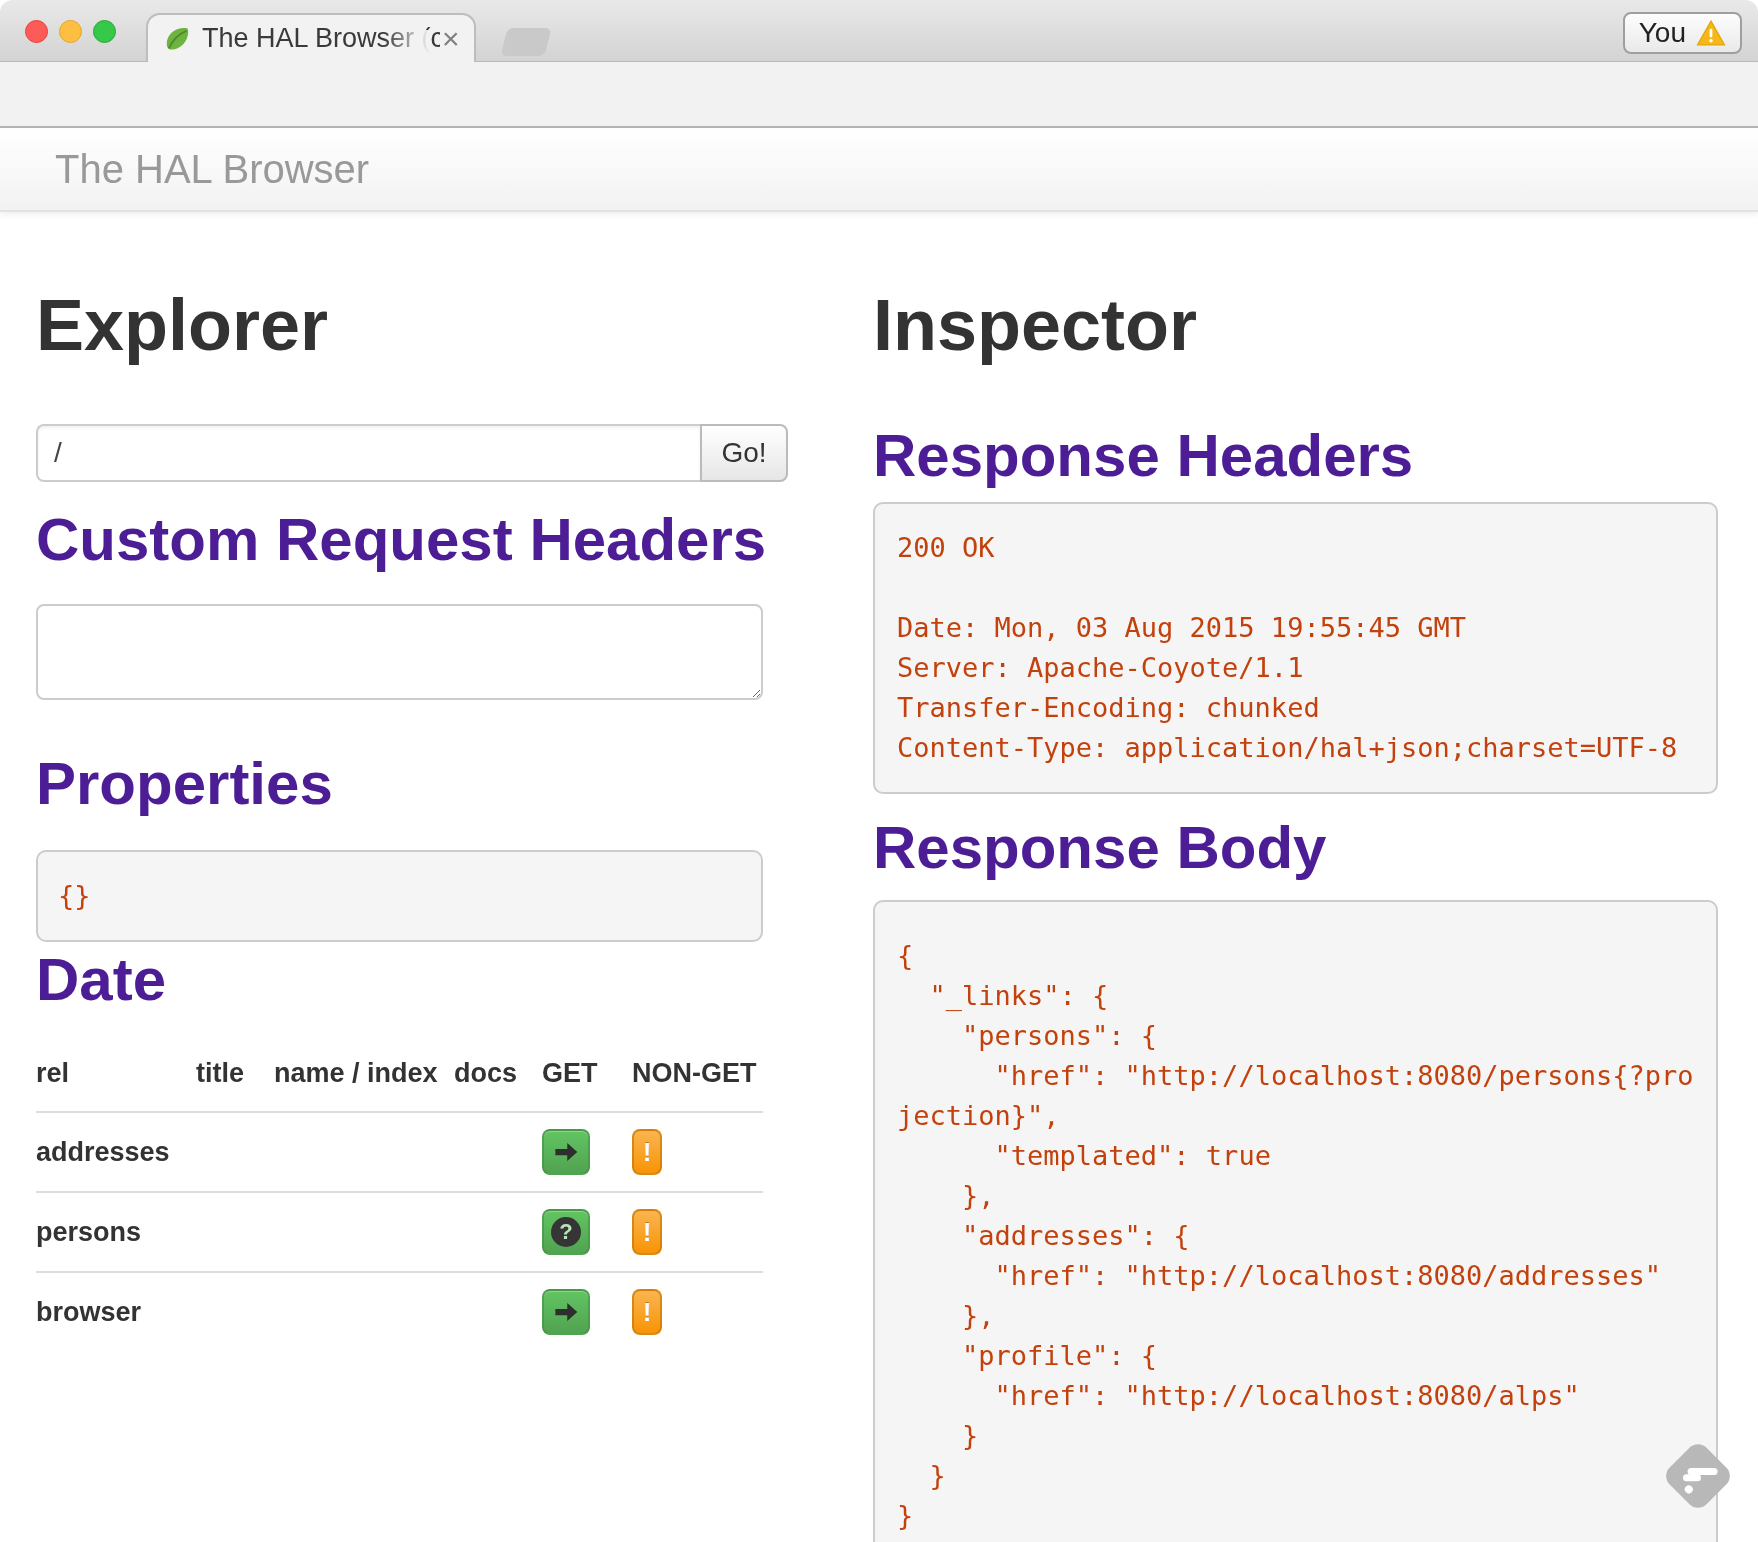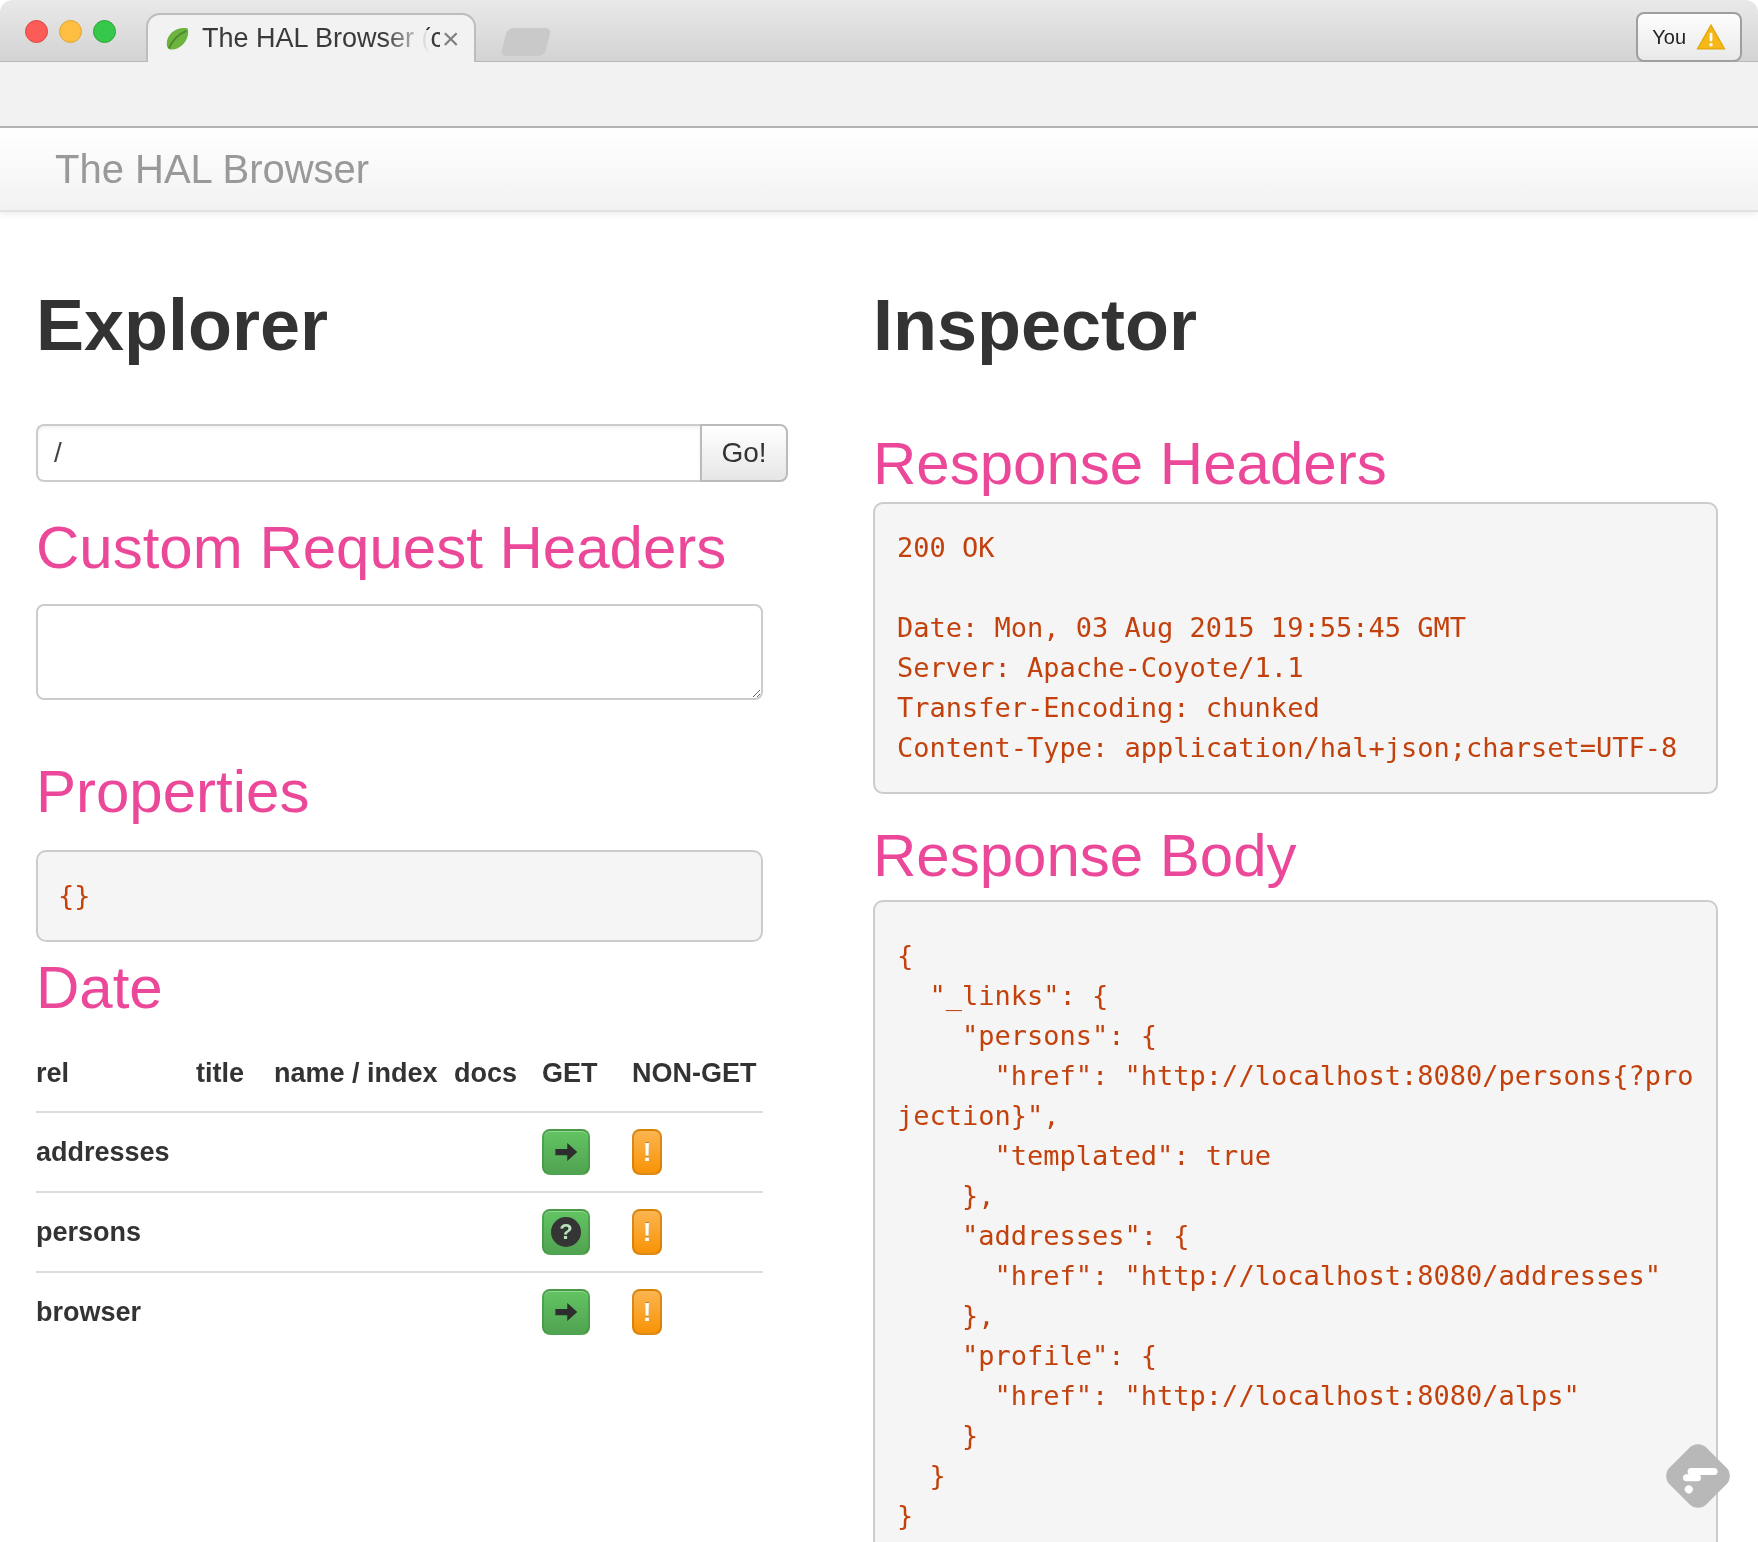--- a/index.html
+++ b/index.html
@@ -19,23 +19,23 @@
   .tab{position:absolute;left:146px;top:13px;width:330px;height:49px;background:#f2f2f2;
        border:2px solid #bdbdbd;border-bottom:none;border-radius:14px 14px 0 0;
        display:flex;align-items:center;padding:0 14px;}
   .tab-title{margin-left:10px;font-size:27px;color:#3a3a3a;white-space:nowrap;overflow:hidden;
              width:238px;position:relative;}
   .tab-fade{position:absolute;right:44px;top:15px;width:46px;height:44px;
             background:linear-gradient(90deg,rgba(242,242,242,0),#f2f2f2);}
   .tab-close{margin-left:2px;font-size:30px;color:#7f7f7f;line-height:30px;cursor:default;}
   .newtab-stub{position:absolute;left:504px;top:28px;width:44px;height:28px;background:#c9c9c9;
                border-radius:6px;transform:skewX(-14deg);}
-  .profile-btn{position:absolute;right:16px;top:12px;height:50px;padding:0 14px;
+  .profile-btn{position:absolute;right:16px;top:12px;height:42px;padding:0 14px;
                background:linear-gradient(#fdfdfd,#e9e9e9);border:2px solid #9f9f9f;border-radius:8px;
-               display:flex;align-items:center;gap:10px;font-size:20px;color:#222;text-align:right;}
+               display:flex;align-items:center;gap:10px;font-size:28px;color:#222;text-align:right;}
 
   
   .toolbar{position:absolute;left:0;top:62px;width:1758px;height:66px;background:#f2f2f2;
            border-bottom:2px solid #b6b6b6;}
   .navic{position:absolute;top:75px;width:44px;height:44px;display:flex;align-items:center;justify-content:center;}
   .urlbar{position:absolute;left:222px;top:73px;width:956px;height:44px;background:#fff;
           border:2px solid #b9b9b9;border-radius:6px;display:flex;align-items:center;padding:0 12px;}
   .urltext{font-size:29px;margin-left:12px;white-space:nowrap;}
   .urltext .host{color:#2f2f2f;}
   .urltext .rest{color:#7b7b7b;}
@@ -59,21 +59,21 @@
   .hamb div{height:5px;background:#5f5f5f;border-radius:2px;}
 
   
   .brandband{position:absolute;left:0;top:128px;width:1758px;height:84px;
              background:linear-gradient(#ffffff,#f2f2f2);border-bottom:2px solid #e2e2e2;
              box-shadow:0 2px 7px rgba(0,0,0,.08);}
   .brand{position:absolute;left:55px;top:0;line-height:82px;font-size:40px;color:#999;}
 
   
   .h1{position:absolute;font-size:72px;font-weight:bold;color:#333;line-height:1.05;}
-  .h2{position:absolute;font-size:60px;font-weight:normal;color:#ec4899;line-height:1.05;margin-top:8px;}
+  .h2{position:absolute;font-size:60px;font-weight:bold;color:#4c1d95;line-height:1.05;}
 
   
   .addr-input{position:absolute;left:36px;top:424px;width:664px;height:58px;border:2px solid #ccc;
               border-right:none;border-radius:8px 0 0 8px;font-size:28px;color:#444;padding:0 16px;
               font-family:"Liberation Sans",sans-serif;box-shadow:inset 0 2px 3px rgba(0,0,0,.06);outline:none;}
   .go-btn{position:absolute;left:700px;top:424px;width:88px;height:58px;border:2px solid #bbb;
           border-radius:0 8px 8px 0;background:linear-gradient(#ffffff,#e6e6e6);font-size:28px;color:#333;
           font-family:"Liberation Sans",sans-serif;}
   .headers-ta{position:absolute;left:36px;top:604px;width:727px;height:96px;border:2px solid #ccc;
               border-radius:8px;resize:both;font-size:27px;font-family:"DejaVu Sans Mono",monospace;

